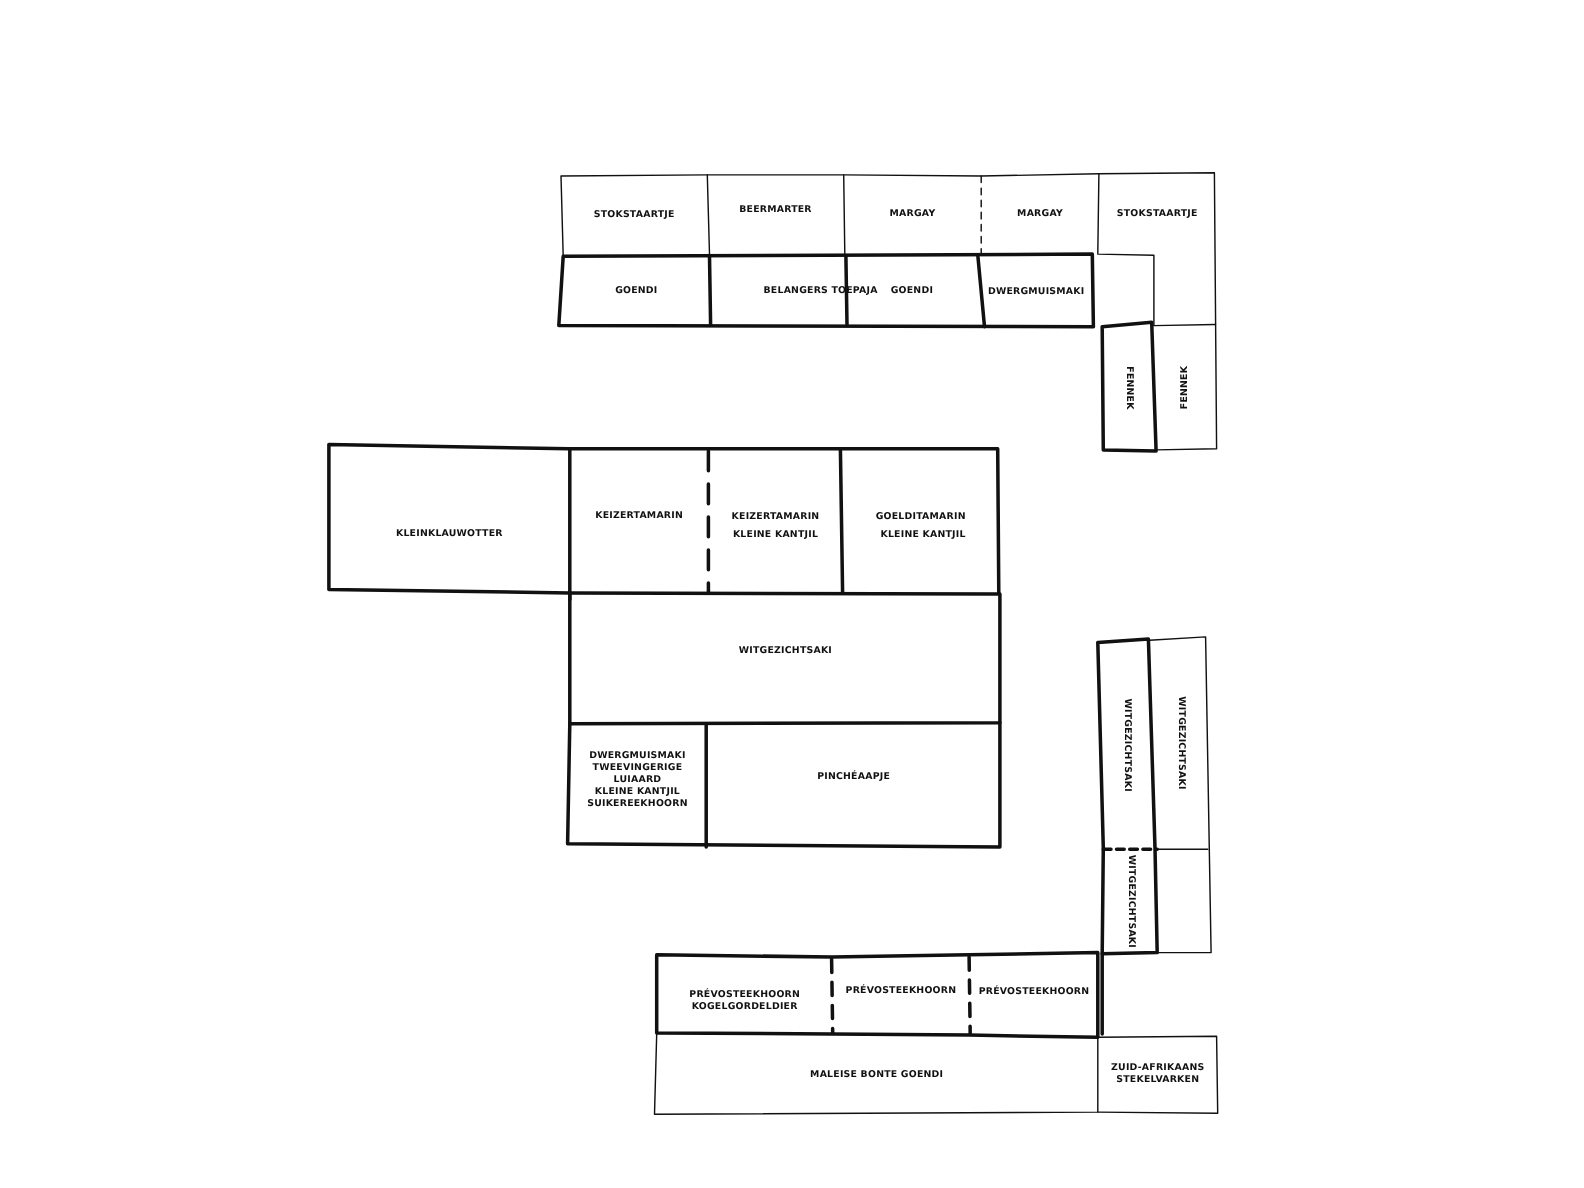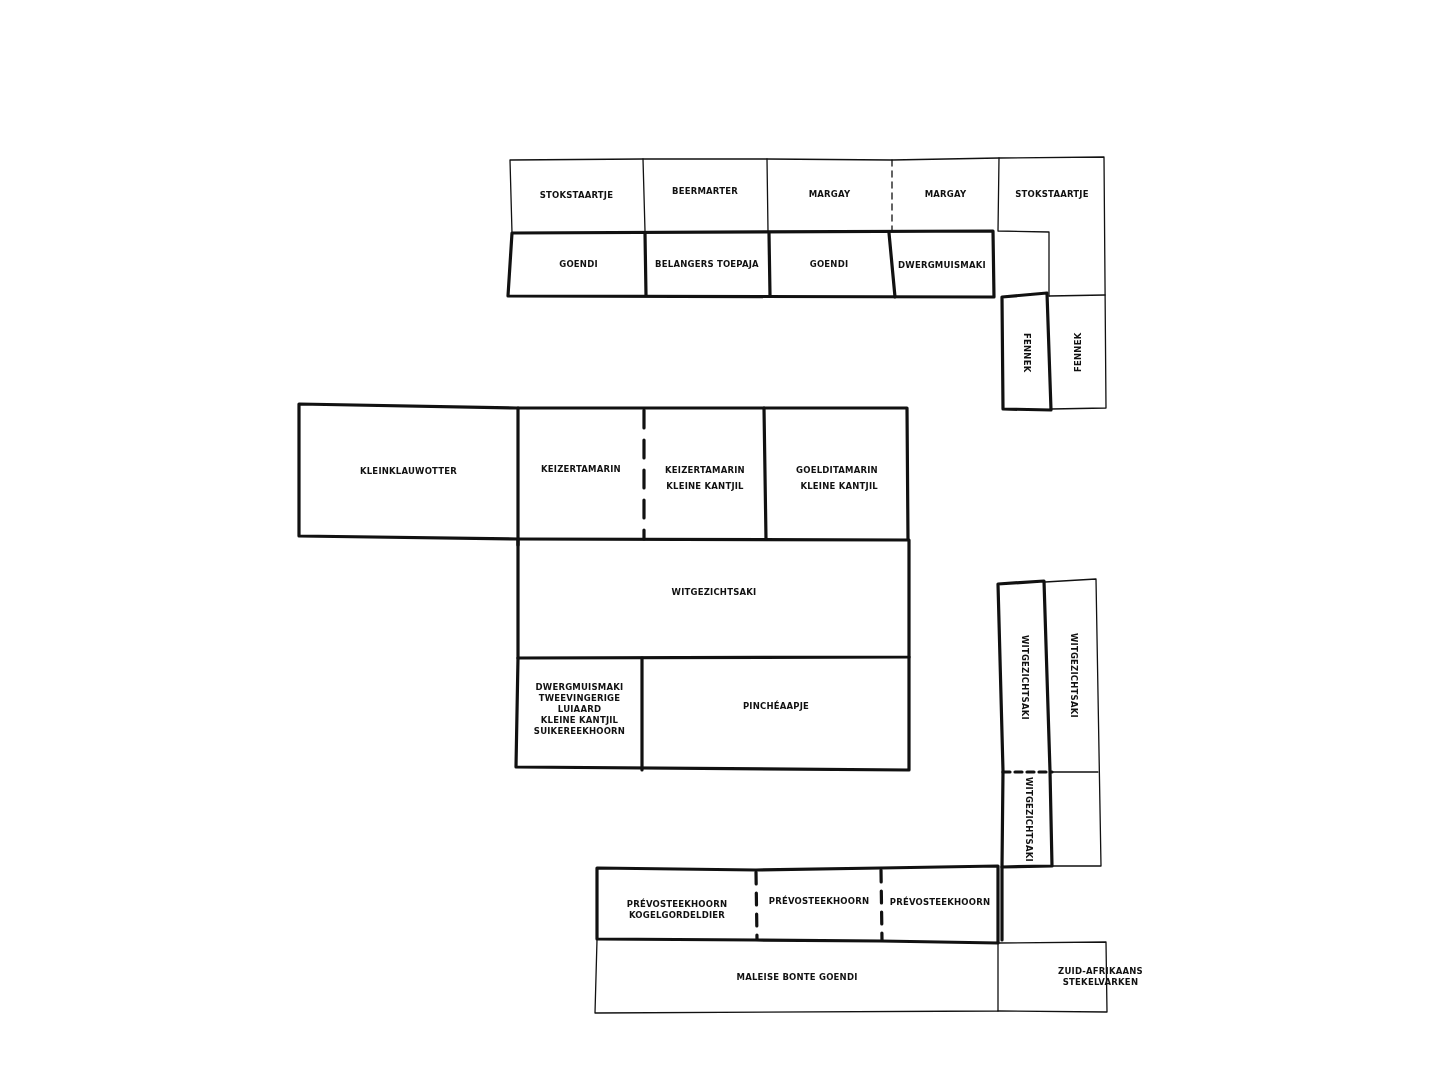--- a/index.html
+++ b/index.html
@@ -66,28 +66,28 @@
   </g>
 </svg>
 
 <div class="lbl" style="left:510px;top:160px;width:133px;height:70px;">STOKSTAARTJE</div>
 <div class="lbl" style="left:643px;top:160px;width:124px;height:62px;text-align:right;">BEERMARTER</div>
 <div class="lbl" style="left:767px;top:160px;width:125px;height:68px;">MARGAY</div>
 <div class="lbl" style="left:892px;top:160px;width:107px;height:68px;">MARGAY</div>
 <div class="lbl" style="left:999px;top:158px;width:106px;height:72px;">STOKSTAARTJE</div>
 
 <div class="lbl" style="left:512px;top:233px;width:133px;height:62px;">GOENDI</div>
-<div class="lbl" style="left:645px;top:233px;width:124px;height:62px;">BELANGERS TOEPAJA</div>
+<div class="lbl" style="left:684px;top:233px;width:124px;height:62px;">BELANGERS TOEPAJA</div>
 <div class="lbl" style="left:769px;top:233px;width:120px;height:62px;">GOENDI</div>
 <div class="lbl" style="left:891px;top:233px;width:102px;height:64px;">DWERGMUISMAKI</div>
 
 <div class="lbl rot" style="left:1003px;top:297px;width:46px;height:112px;">FENNEK</div>
 <div class="lbl rotl" style="left:1051px;top:296px;width:54px;height:112px;">FENNEK</div>
 
-<div class="lbl" style="left:300px;top:406px;width:217px;height:130px;">KLEINKLAUWOTTER</div>
+<div class="lbl" style="left:300px;top:420px;width:217px;height:130px;">KLEINKLAUWOTTER</div>
 <div class="lbl" style="left:519px;top:405px;width:124px;height:128px;">KEIZERTAMARIN</div>
 <div class="lbl gap" style="left:645px;top:408px;width:120px;height:139px;">KEIZERTAMARIN
 KLEINE KANTJIL</div>
 <div class="lbl gap" style="left:767px;top:408px;width:140px;height:139px;text-align:right;">GOELDITAMARIN
 KLEINE KANTJIL</div>
 <div class="lbl" style="left:519px;top:540px;width:390px;height:104px;">WITGEZICHTSAKI</div>
 <div class="lbl" style="left:517px;top:659px;width:125px;height:100px;">DWERGMUISMAKI
 TWEEVINGERIGE LUIAARD
 KLEINE KANTJIL
 SUIKEREEKHOORN</div>
@@ -95,14 +95,14 @@
 
 <div class="lbl rot" style="left:1000px;top:583px;width:48px;height:188px;">WITGEZICHTSAKI</div>
 <div class="lbl rot" style="left:1048px;top:580px;width:50px;height:190px;">WITGEZICHTSAKI</div>
 <div class="lbl rot" style="left:1004px;top:773px;width:48px;height:93px;">WITGEZICHTSAKI</div>
 
 <div class="lbl" style="left:598px;top:871px;width:158px;height:78px;">PRÉVOSTEEKHOORN
 KOGELGORDELDIER</div>
 <div class="lbl" style="left:757px;top:870px;width:124px;height:62px;">PRÉVOSTEEKHOORN</div>
 <div class="lbl" style="left:882px;top:868px;width:116px;height:68px;">PRÉVOSTEEKHOORN</div>
 <div class="lbl" style="left:596px;top:943px;width:402px;height:68px;">MALEISE BONTE GOENDI</div>
-<div class="lbl" style="left:999px;top:943px;width:107px;height:68px;margin-left:48px;">ZUID-AFRIKAANS
+<div class="lbl" style="left:999px;top:943px;width:107px;height:68px;">ZUID-AFRIKAANS
 STEKELVARKEN</div>
 
 </body></html>

